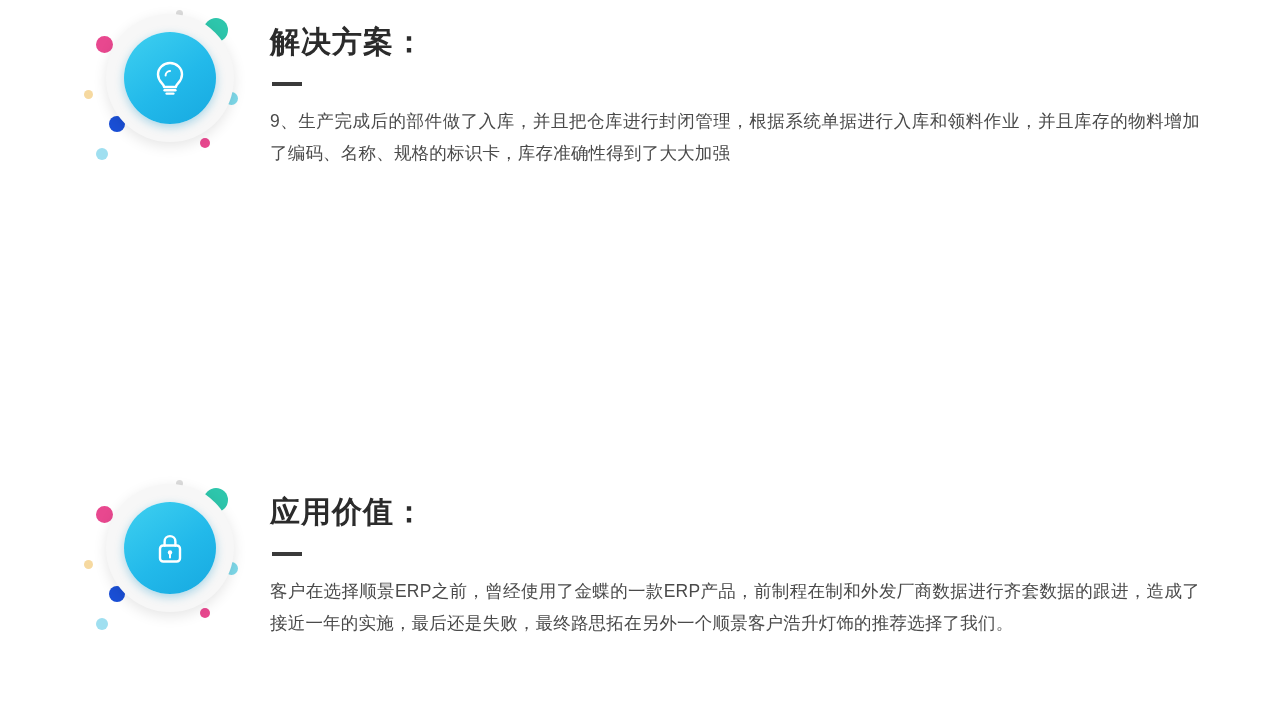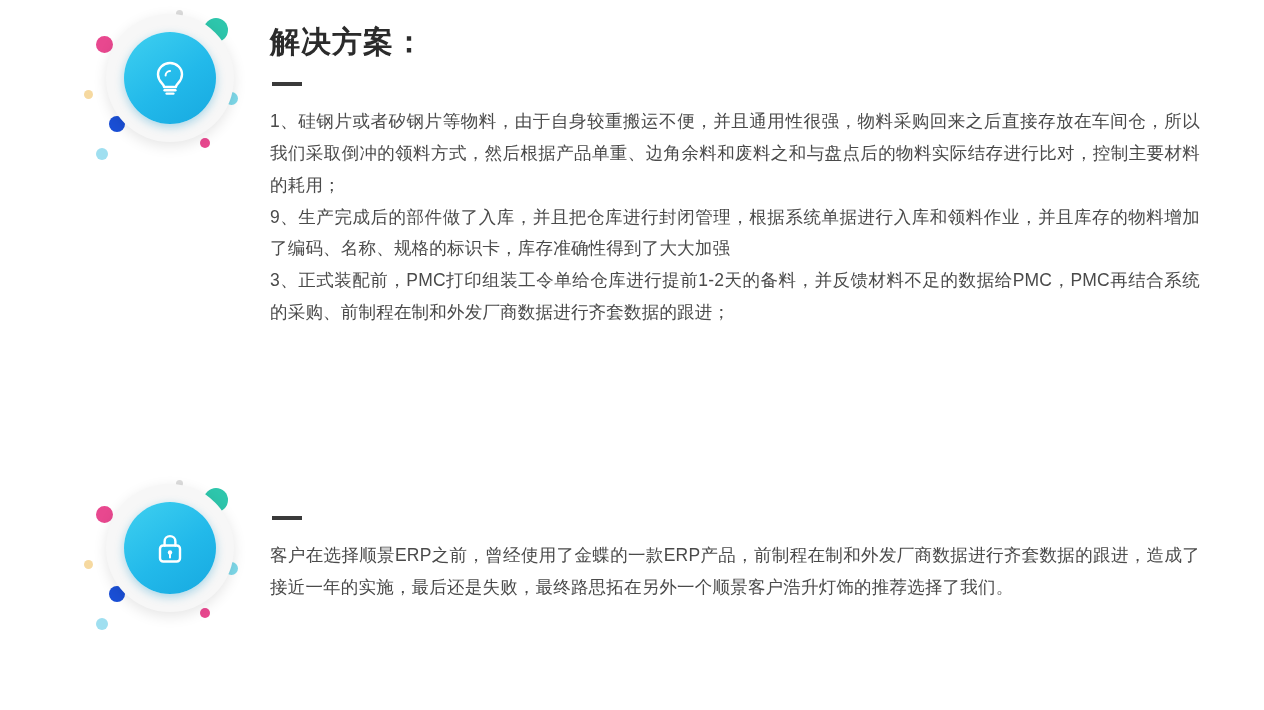--- a/index.html
+++ b/index.html
@@ -131,23 +131,21 @@
           <path d="M19.6 38.6 h6.8" fill="none" stroke="#ffffff" stroke-width="2.4" stroke-linecap="round"></path>
           <path d="M18.6 20.6 c0-2.6 2.0-4.6 4.4-4.6" fill="none" stroke="#ffffff" stroke-width="2.0" stroke-linecap="round"></path>
         </svg>
       </div>
     </div>
 
     <div class="content">
       <h2 class="heading">解决方案：</h2>
       <div class="rule"></div>
       <div class="body-text">
-        <p>1、硅钢片或者矽钢片等物料，由于自身较重搬运不便，并且通用性很强，物料采购回来之后直接存放在车间仓，所以我们采取倒冲的领料方式，然后根据产品单重、边角余料和废料之和与盘点后的物料实际结存进行比对，控制主要材料的耗用；</p>
         <p>9、生产完成后的部件做了入库，并且把仓库进行封闭管理，根据系统单据进行入库和领料作业，并且库存的物料增加了编码、名称、规格的标识卡，库存准确性得到了大大加强</p>
-        <p>3、正式装配前，PMC打印组装工令单给仓库进行提前1-2天的备料，并反馈材料不足的数据给PMC，PMC再结合系统的采购、前制程在制和外发厂商数据进行齐套数据的跟进；</p>
       </div>
     </div>
   </div>
 
   <div class="section section-2">
 
     <div class="icon-badge">
       <span class="dot dot-gray-xs"></span>
       <span class="dot dot-teal-lg"></span>
       <span class="dot dot-pink-lg"></span>
@@ -161,20 +159,21 @@
         <svg width="46" height="46" viewBox="0 0 46 46" aria-hidden="true">
           <rect x="13" y="20.5" width="20" height="16" rx="3.2" ry="3.2" fill="none" stroke="#ffffff" stroke-width="2.4"></rect>
           <path d="M17.6 20.5 v-4.0 c0-3.0 2.4-5.4 5.4-5.4 c3.0 0 5.4 2.4 5.4 5.4 v4.0" fill="none" stroke="#ffffff" stroke-width="2.4" stroke-linecap="round"></path>
           <circle cx="23" cy="27.4" r="2.2" fill="#ffffff"></circle>
           <path d="M23 29.2 v3.2" stroke="#ffffff" stroke-width="2.0" stroke-linecap="round"></path>
         </svg>
       </div>
     </div>
 
     <div class="content">
+      <h2 class="heading">应用价值：</h2>
       <div class="rule"></div>
       <div class="body-text">
         <p>客户在选择顺景ERP之前，曾经使用了金蝶的一款ERP产品，前制程在制和外发厂商数据进行齐套数据的跟进，造成了接近一年的实施，最后还是失败，最终路思拓在另外一个顺景客户浩升灯饰的推荐选择了我们。</p>
       </div>
     </div>
   </div>
 
 </div>
 
 </body></html>

